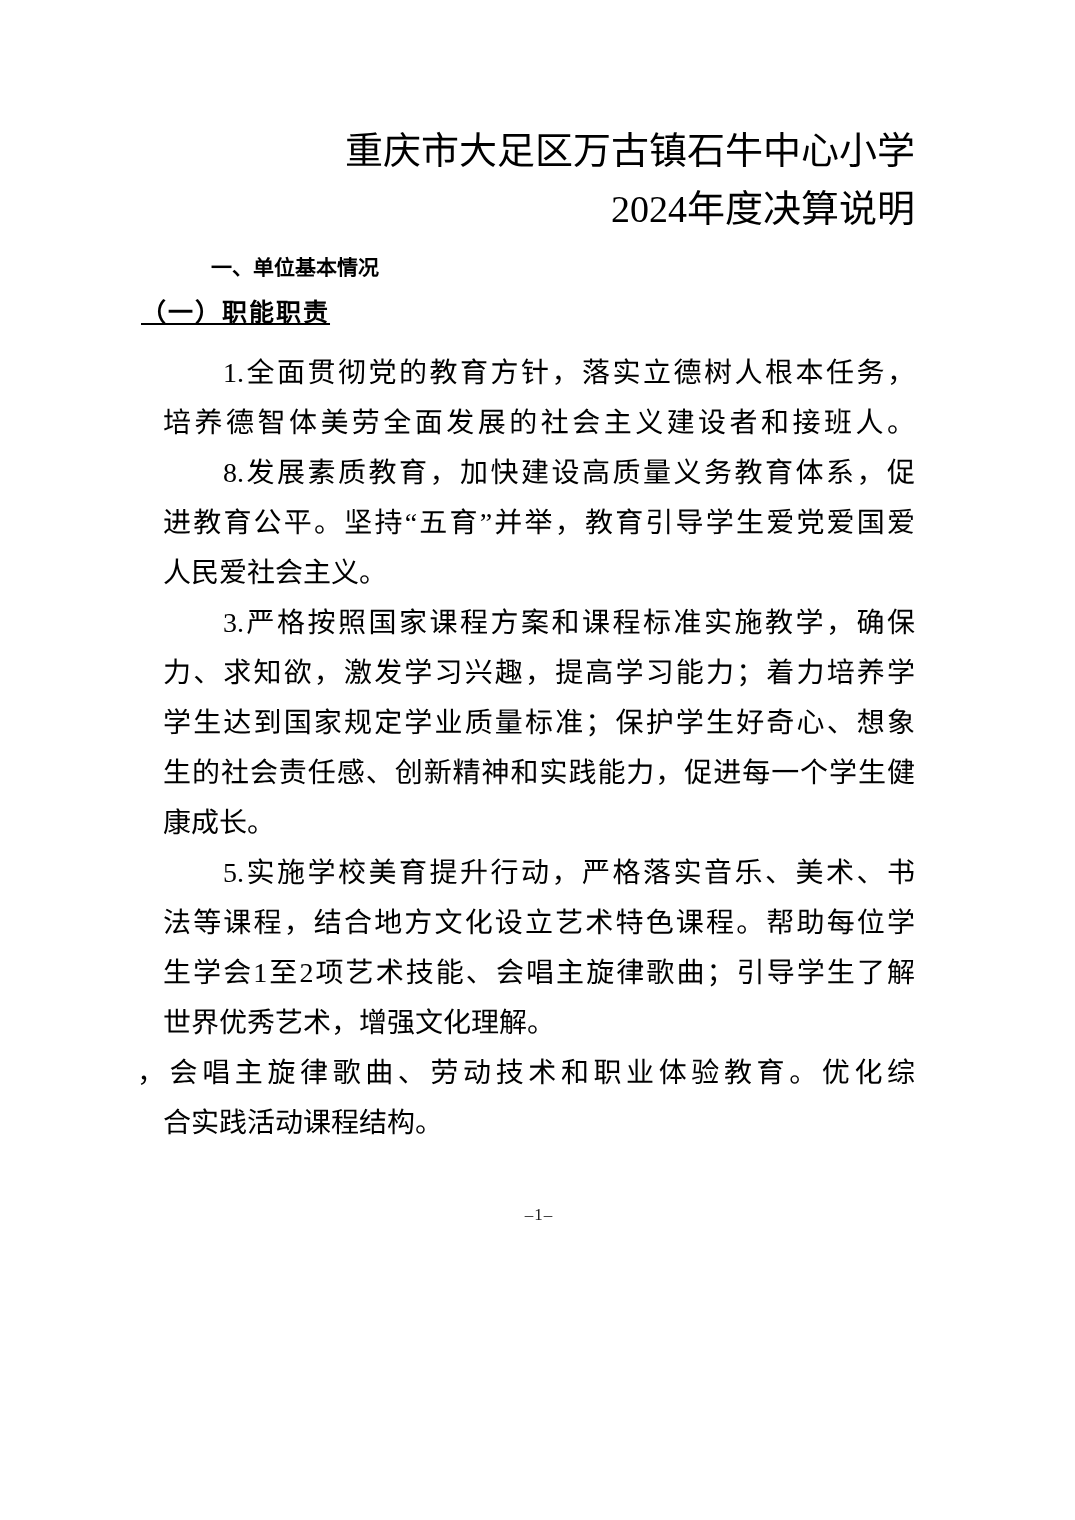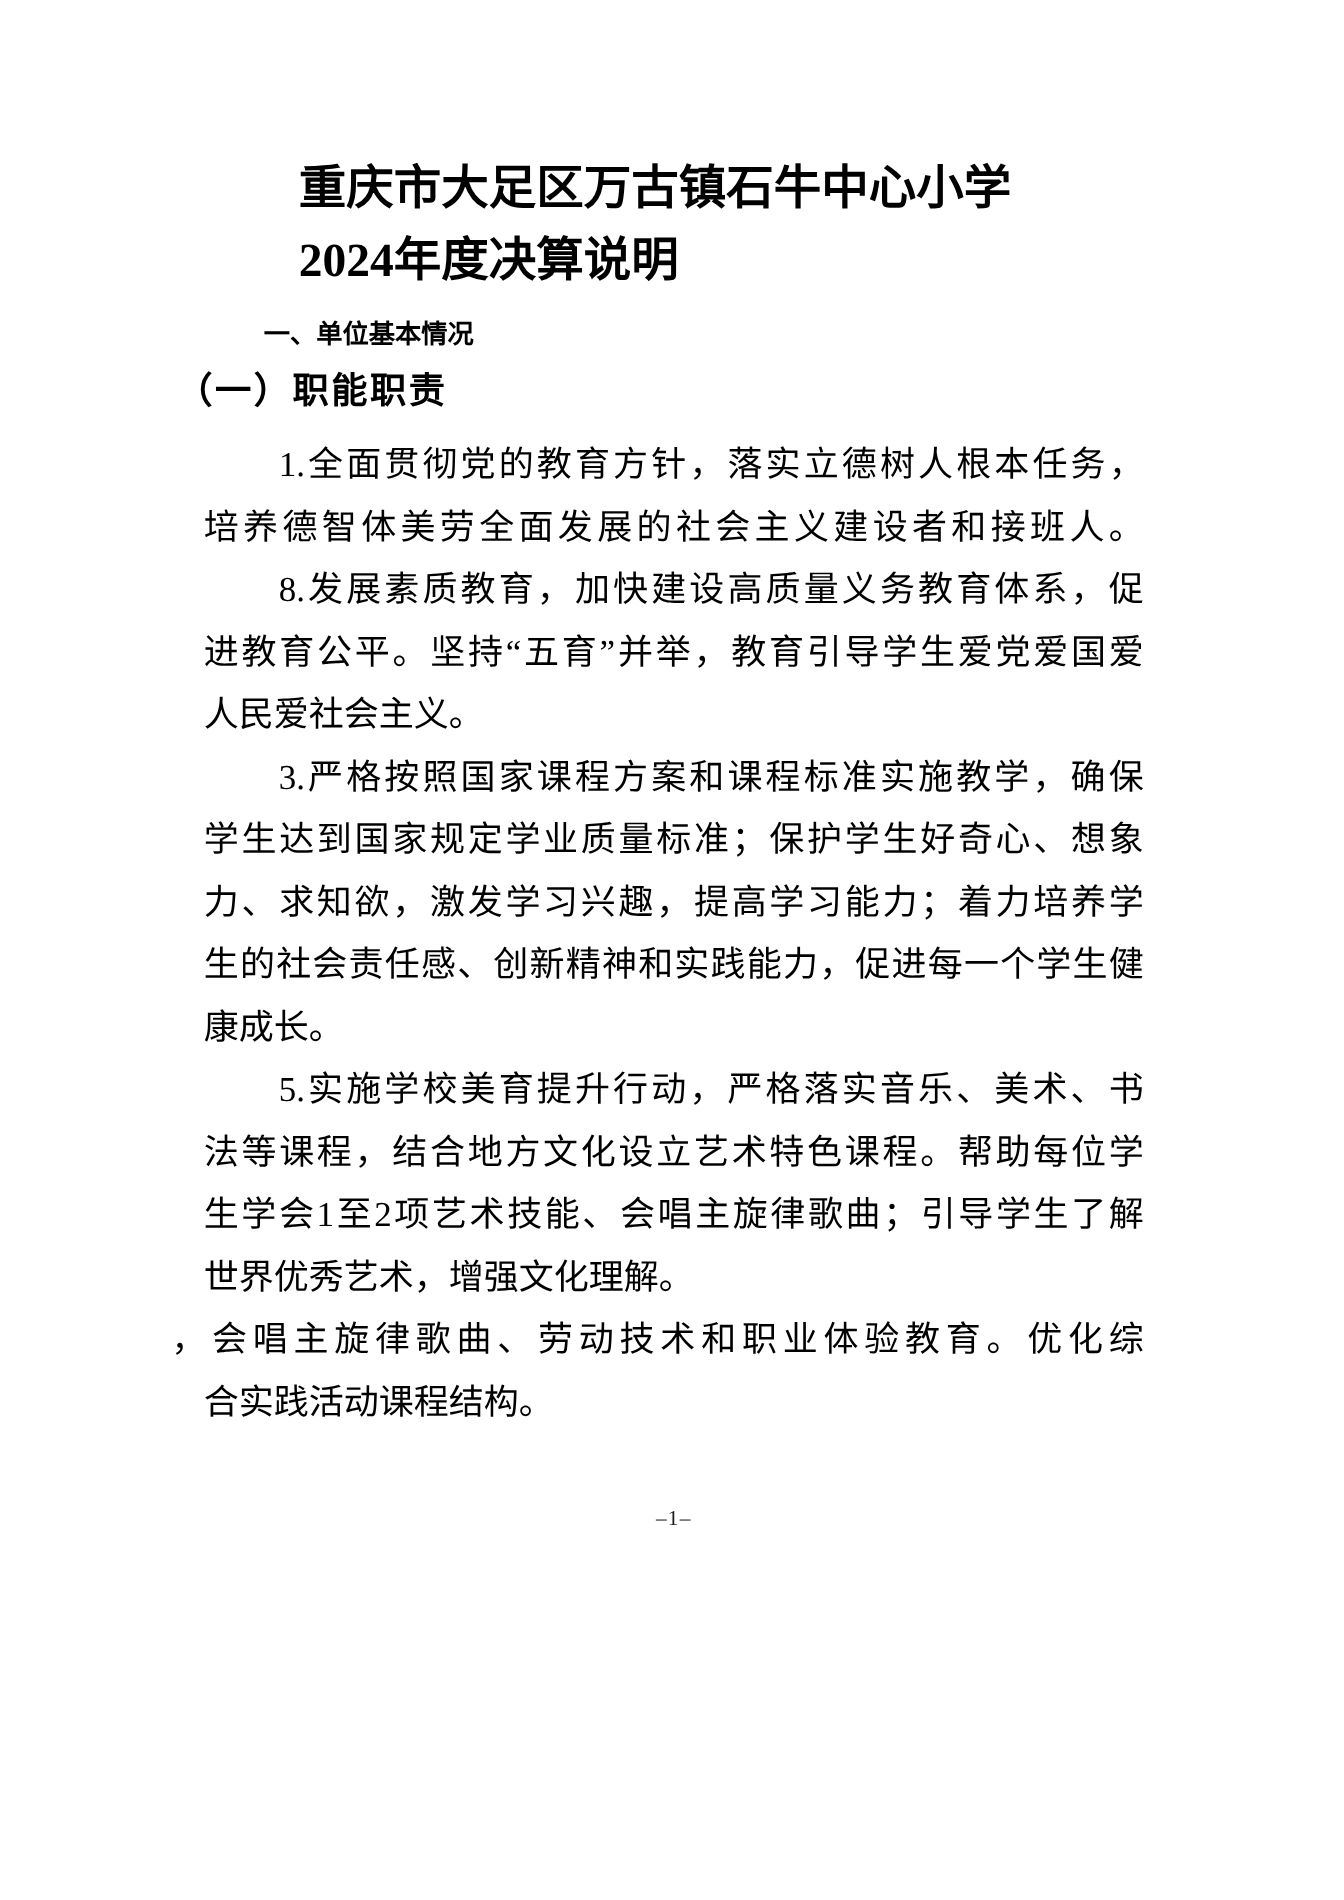--- a/index.html
+++ b/index.html
@@ -13,45 +13,46 @@
   }
   .page {
     width: 1075px;
     height: 1520px;
     padding: 122px 160px 0 163px;
     background: #ffffff;
     position: relative;
   }
   .title-block {
     margin-left: 76px;
-    text-align: left;
-    font-weight: bold;
+    text-align: right;
+    font-weight: normal;
   }
   .title-line {
     font-size: 38px;
     line-height: 58px;
     white-space: nowrap;
     letter-spacing: 0px;
   }
   .section-heading {
     margin-top: 8px;
     font-family: "Liberation Sans", "DejaVu Sans", sans-serif;
     font-weight: bold;
     font-size: 21px;
     line-height: 44px;
     text-indent: 48px;
     white-space: nowrap;
   }
   .subsection-heading {
     font-weight: bold;
-    font-size: 29px;
+    font-size: 25px;
     line-height: 46px;
     margin-left: -22px;
     letter-spacing: 2px;
     white-space: nowrap;
+    text-decoration: underline;
   }
   .body-text {
     margin-top: 12px;
     font-size: 28px;
   }
   .line {
     line-height: 50px;
     height: 50px;
   }
   
@@ -96,22 +97,22 @@
     </div>
 
     <div>
       <div class="line j indent">8.发展素质教育，加快建设高质量义务教育体系，促</div>
       <div class="line j">进教育公平。坚持“五育”并举，教育引导学生爱党爱国爱</div>
       <div class="line">人民爱社会主义。</div>
     </div>
 
     <div>
       <div class="line j indent">3.严格按照国家课程方案和课程标准实施教学，确保</div>
+      <div class="line j">力、求知欲，激发学习兴趣，提高学习能力；着力培养学</div>
       <div class="line j">学生达到国家规定学业质量标准；保护学生好奇心、想象</div>
-      <div class="line j">力、求知欲，激发学习兴趣，提高学习能力；着力培养学</div>
       <div class="line j">生的社会责任感、创新精神和实践能力，促进每一个学生健</div>
       <div class="line">康成长。</div>
     </div>
 
 
     <div>
       <div class="line j indent">5.实施学校美育提升行动，严格落实音乐、美术、书</div>
       <div class="line j">法等课程，结合地方文化设立艺术特色课程。帮助每位学</div>
       <div class="line j">生学会1至2项艺术技能、会唱主旋律歌曲；引导学生了解</div>
       <div class="line">世界优秀艺术，增强文化理解。</div>

